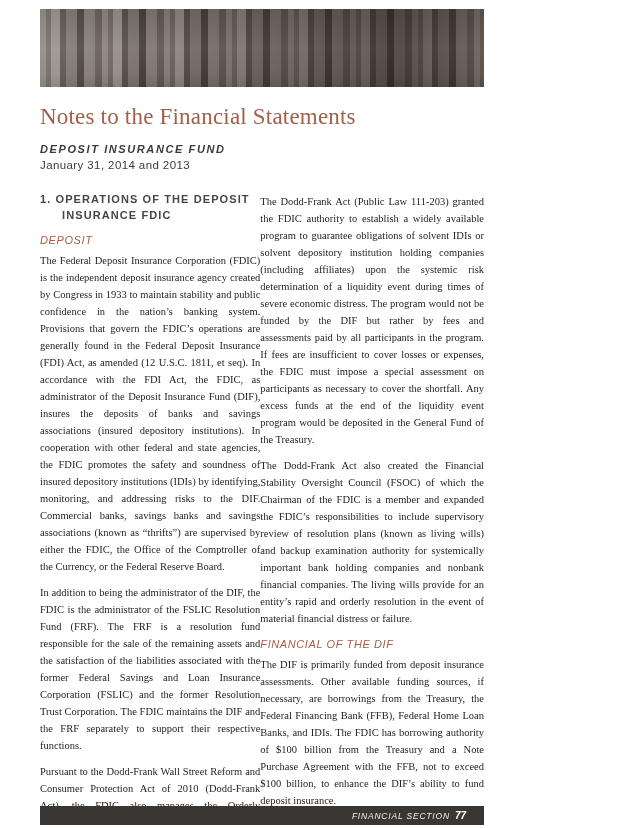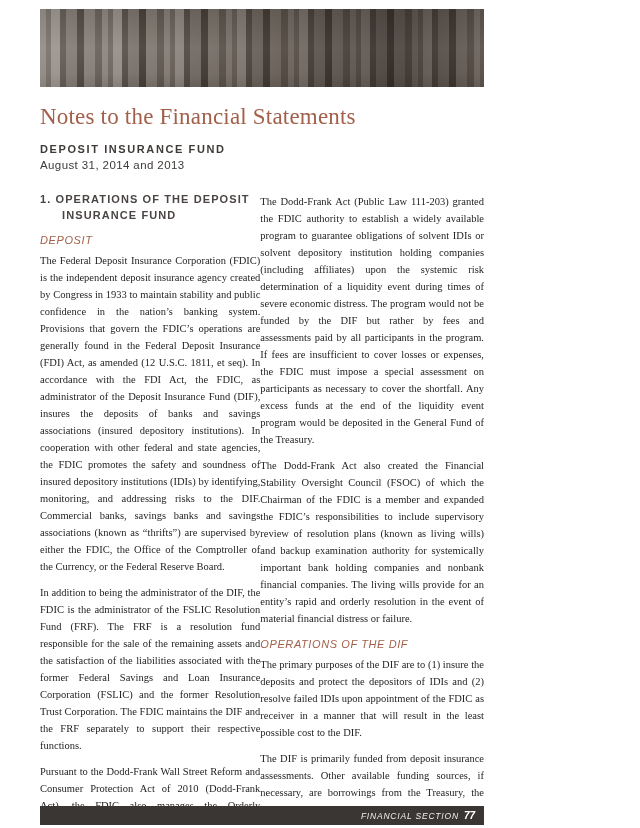--- a/index.html
+++ b/index.html
@@ -49,20 +49,21 @@
     color: #a2604a;
     letter-spacing: 0.2px;
   }
   .doc-subtitle {
     margin-top: 13px;
     font-family: "Liberation Sans", sans-serif;
     font-size: 11px;
     font-weight: bold;
     letter-spacing: 1.6px;
     color: #3e3a38;
+    font-style: italic;
   }
   .doc-date {
     margin-top: 4px;
     font-family: "Liberation Sans", sans-serif;
     font-size: 11.5px;
     letter-spacing: 0.4px;
     color: #3e3a38;
   }
   .columns {
     margin-top: 20px;
@@ -97,21 +98,21 @@
     margin-bottom: 9px;
   }
   .col-right .body-par:first-child { margin-top: 2px; }
   .footer {
     margin: 0 40px 3px 40px;
     height: 19px;
     background: #3a3633;
     display: flex;
     align-items: center;
     justify-content: flex-end;
-    padding-right: 9px;
+    padding-right: 18px;
   }
   .footer .label {
     font-family: "Liberation Sans", sans-serif;
     font-style: italic;
     font-size: 8.5px;
     letter-spacing: 0.8px;
     color: #f3f0ec;
   }
   .footer .pagenum {
     font-family: "Liberation Sans", sans-serif;
@@ -126,40 +127,39 @@
 <body>
 
 <div class="page">
 
   <div class="banner"></div>
 
   <div class="content">
 
     <h1 class="doc-title">Notes to the Financial Statements</h1>
     <div class="doc-subtitle">DEPOSIT INSURANCE FUND</div>
-    <div class="doc-date">August 31, 2014 and 2013</div>
+    <div class="doc-date">January 31, 2014 and 2013</div>
 
     <div class="columns">
 
       <div class="col-left">
         <div class="section-heading">
           <span class="line1">1.  OPERATIONS OF THE DEPOSIT</span>
-          <span class="line2">INSURANCE FUND</span>
+          <span class="line2">INSURANCE FDIC</span>
         </div>
         <div class="sub-heading">DEPOSIT</div>
         <p class="body-par">The Federal Deposit Insurance Corporation (FDIC) is the independent deposit insurance agency created by Congress in 1933 to maintain stability and public confidence in the nation’s banking system.  Provisions that govern the FDIC’s operations are generally found in the Federal Deposit Insurance (FDI) Act, as amended (12 U.S.C. 1811, et seq).  In accordance with the FDI Act, the FDIC, as administrator of the Deposit Insurance Fund (DIF), insures the deposits of banks and savings associations (insured depository institutions).  In cooperation with other federal and state agencies, the FDIC promotes the safety and soundness of insured depository institutions (IDIs) by identifying, monitoring, and addressing risks to the DIF.  Commercial banks, savings banks and savings associations (known as “thrifts”) are supervised by either the FDIC, the Office of the Comptroller of the Currency, or the Federal Reserve Board.</p>
         <p class="body-par">In addition to being the administrator of the DIF, the FDIC is the administrator of the FSLIC Resolution Fund (FRF). The FRF is a resolution fund responsible for the sale of the remaining assets and the satisfaction of the liabilities associated with the former Federal Savings and Loan Insurance Corporation (FSLIC) and the former Resolution Trust Corporation.  The FDIC maintains the DIF and the FRF separately to support their respective functions.</p>
         <p class="body-par">Pursuant to the Dodd-Frank Wall Street Reform and Consumer Protection Act of 2010 (Dodd-Frank Act), the FDIC also manages the Orderly Liquidation Fund (OLF).  Established as a separate fund in the U.S. Treasury (Treasury), the OLF is inactive and unfunded until the FDIC is appointed as receiver for a covered financial company. A covered financial company is a failing financial company (for example, a bank holding company or nonbank financial company) for which a systemic risk determination has been made as set forth in section 203 of the Dodd-Frank Act.</p>
       </div>
 
       <div class="col-right">
         <p class="body-par">The Dodd-Frank Act (Public Law 111-203) granted the FDIC authority to establish a widely available program to guarantee obligations of solvent IDIs or solvent depository institution holding companies (including affiliates) upon the systemic risk determination of a liquidity event during times of severe economic distress.  The program would not be funded by the DIF but rather by fees and assessments paid by all participants in the program.  If fees are insufficient to cover losses or expenses, the FDIC must impose a special assessment on participants as necessary to cover the shortfall.  Any excess funds at the end of the liquidity event program would be deposited in the General Fund of the Treasury.</p>
         <p class="body-par">The Dodd-Frank Act also created the Financial Stability Oversight Council (FSOC) of which the Chairman of the FDIC is a member and expanded the FDIC’s responsibilities to include supervisory review of resolution plans (known as living wills) and backup examination authority for systemically important bank holding companies and nonbank financial companies.  The living wills provide for an entity’s rapid and orderly resolution in the event of material financial distress or failure.</p>
-        <div class="sub-heading">OPERATIONS OF THE DIF</div>
-        <p class="body-par">The primary purposes of the DIF are to (1) insure the deposits and protect the depositors of IDIs and (2) resolve failed IDIs upon appointment of the FDIC as receiver in a manner that will result in the least possible cost to the DIF.</p>
+        <div class="sub-heading">FINANCIAL OF THE DIF</div>
         <p class="body-par">The DIF is primarily funded from deposit insurance assessments.  Other available funding sources, if necessary, are borrowings from the Treasury, the Federal Financing Bank (FFB), Federal Home Loan Banks, and IDIs.   The FDIC has borrowing authority of $100 billion from the Treasury and a Note Purchase Agreement with the FFB, not to exceed $100 billion, to enhance the DIF’s ability to fund deposit insurance.</p>
         <p class="body-par">A statutory formula, known as the Maximum Obligation Limitation (MOL), limits the amount of obligations the</p>
       </div>
 
     </div>
   </div>
 
   <div class="footer">
     <span class="label">FINANCIAL SECTION</span>
     <span class="pagenum">77</span>

